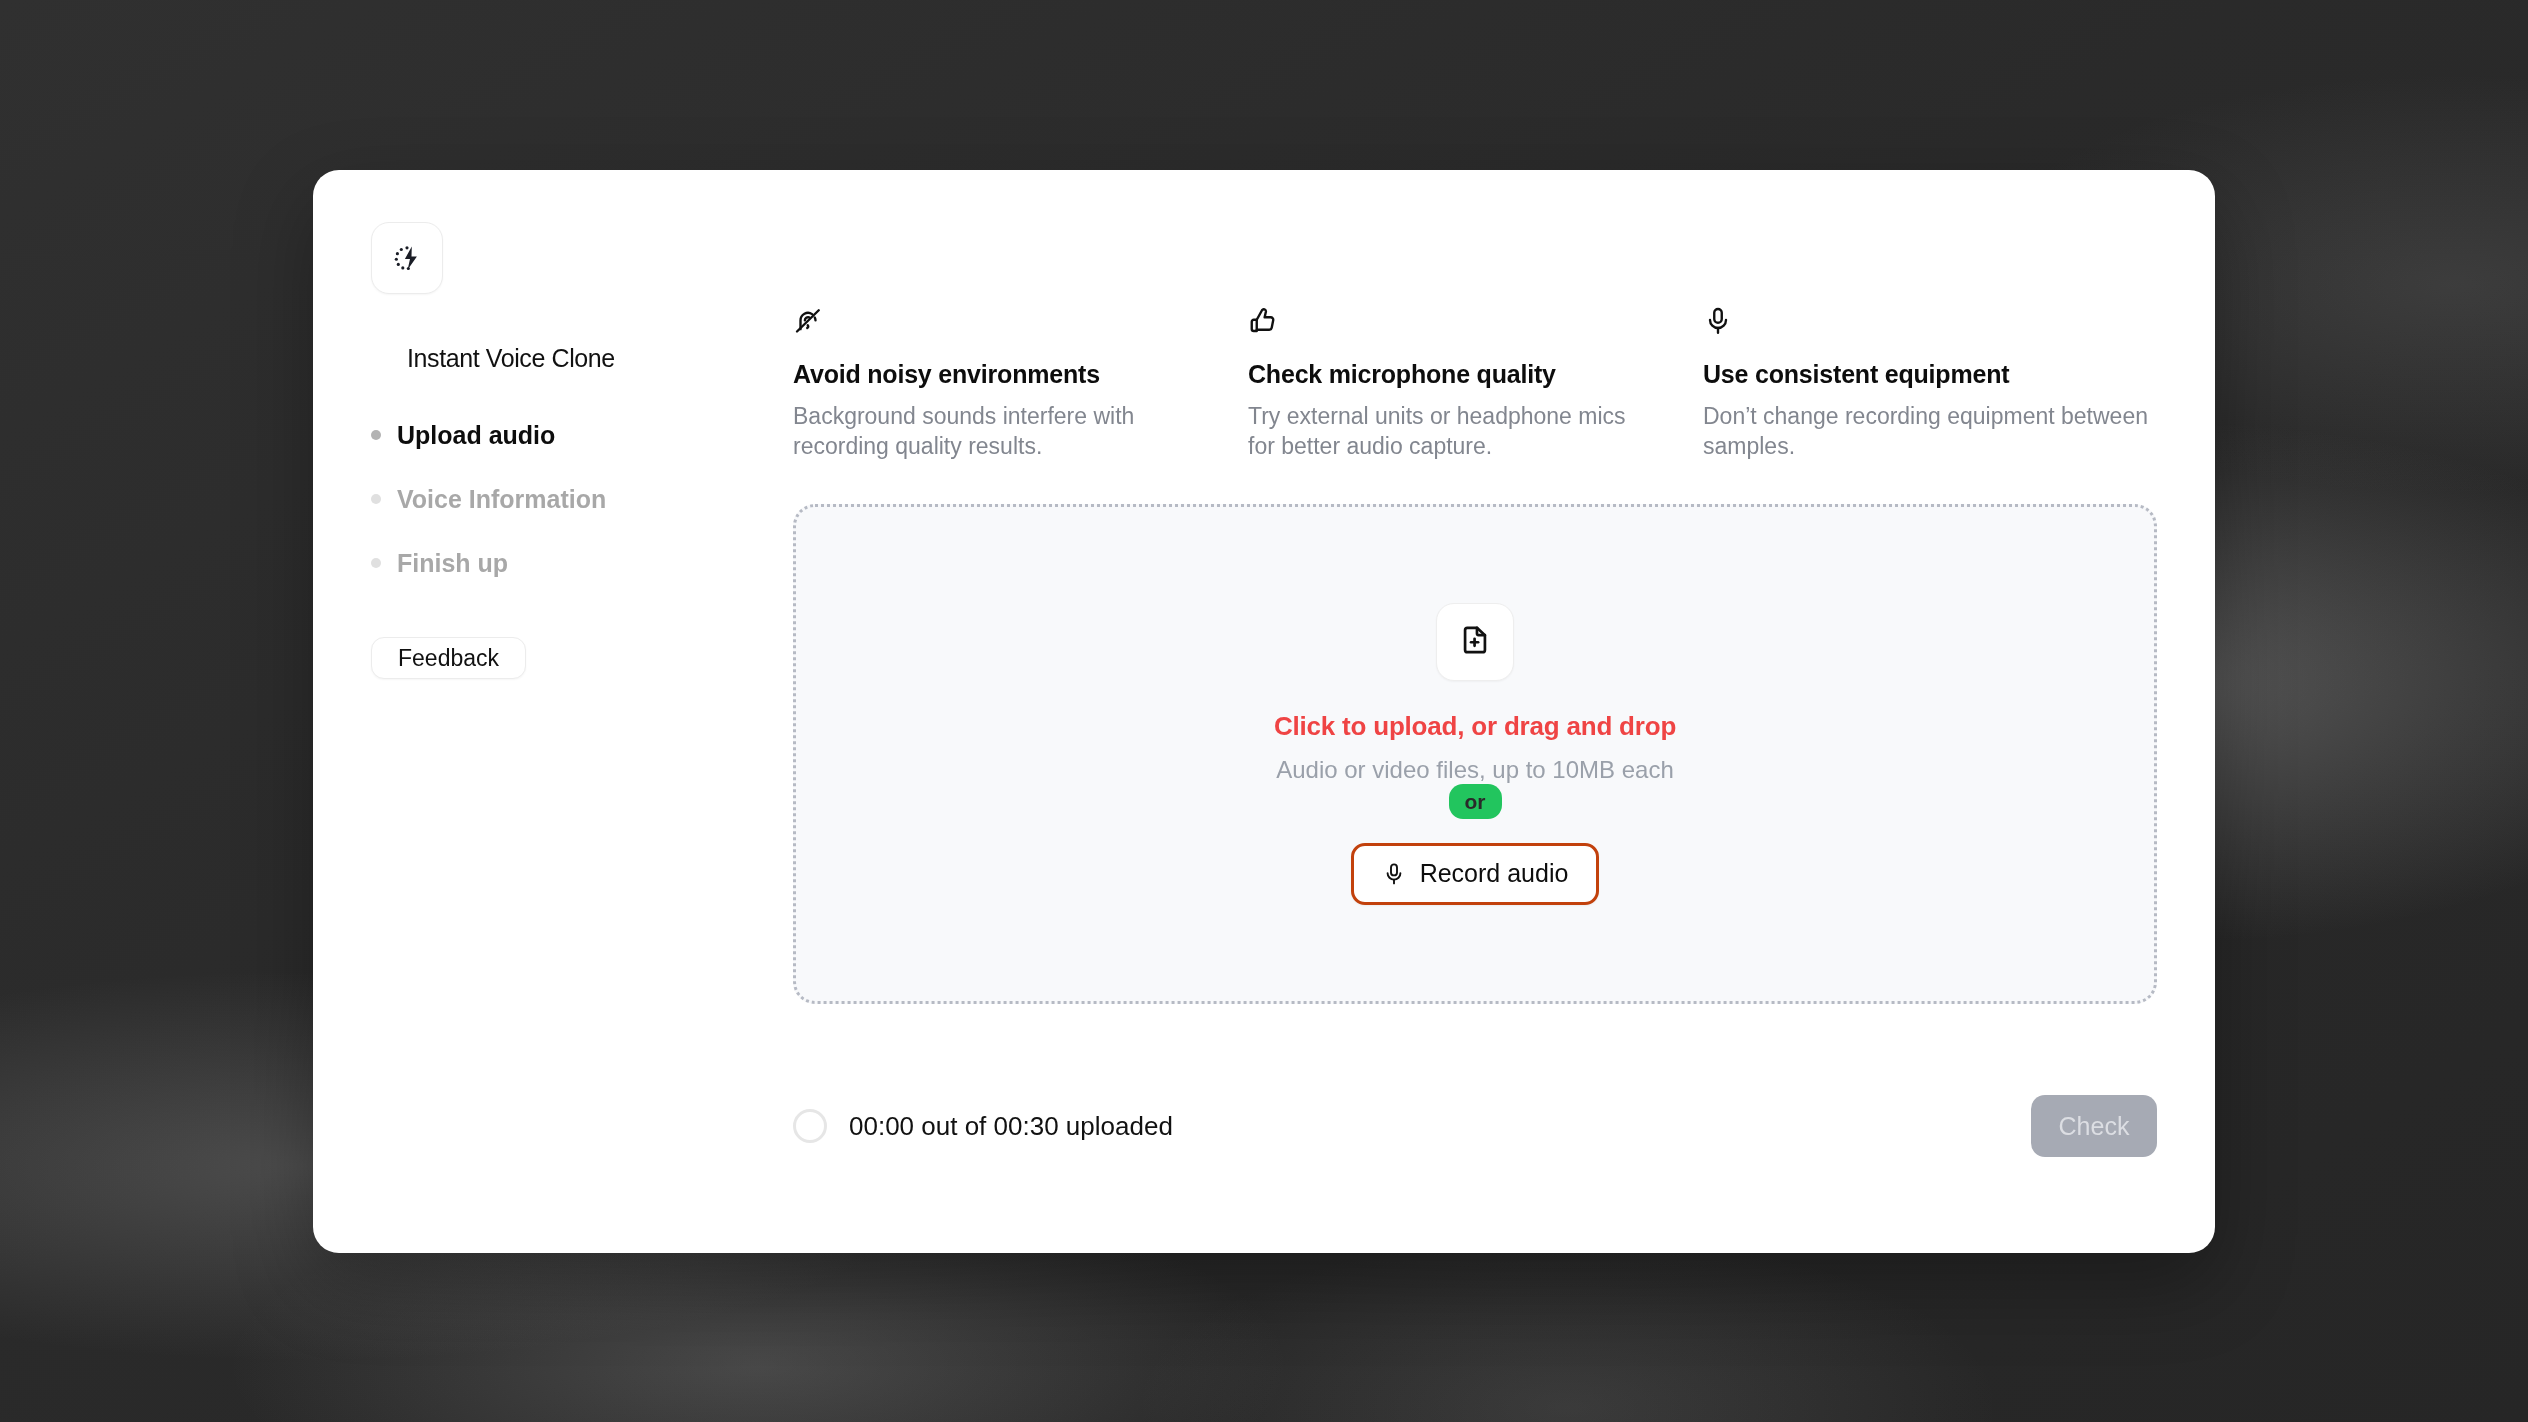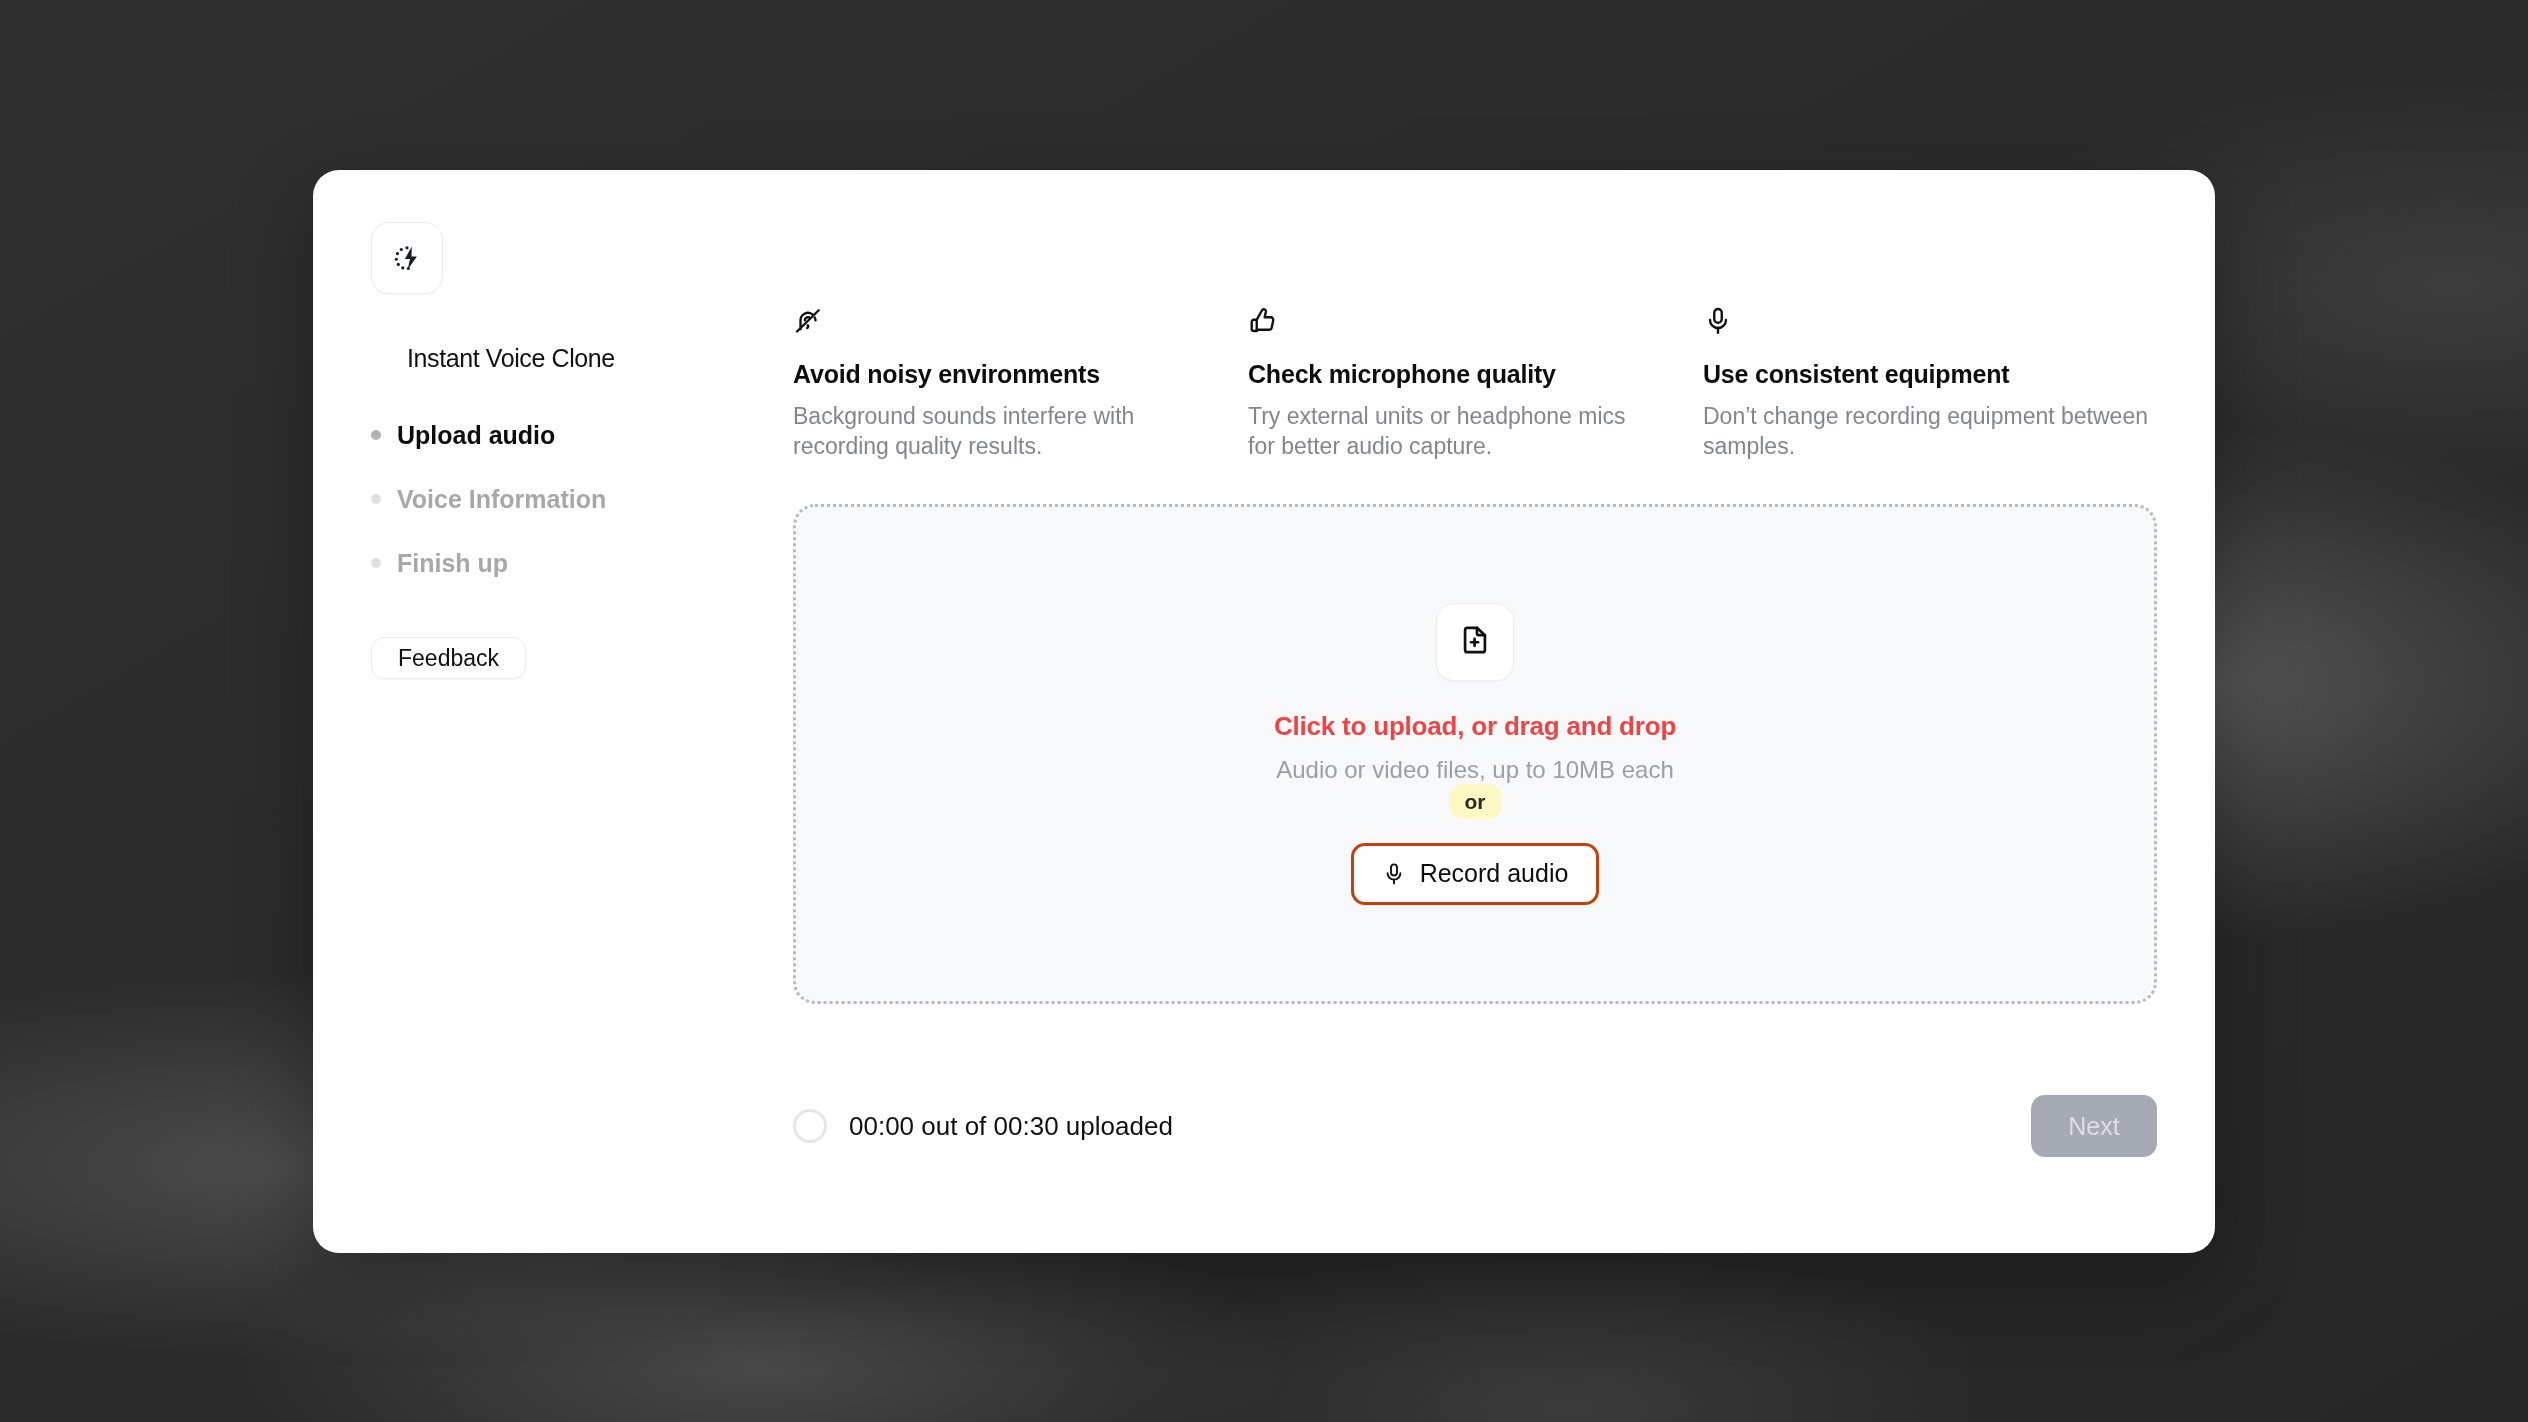--- a/index.html
+++ b/index.html
@@ -196,21 +196,21 @@
     letter-spacing: -0.2px;
   }
 
   .dz-sub {
     margin-top: 14px;
     font-size: 24px;
     color: #9aa0aa;
   }
 
   .or-pill {
-    background: #fef9c3;
+    background: #22c55e;
     border-radius: 14px;
     padding: 7px 16px;
     font-size: 21px;
     font-weight: 700;
     color: #2a2a2a;
     line-height: 1;
   }
 
   #record-audio-button {
     margin-top: 24px;
@@ -390,18 +390,18 @@
           <span>Record audio</span>
         </button>
 
       </div>
 
       <div class="footer">
         <div class="upload-status">
           <span class="progress-ring"></span>
           <span class="status-text">00:00 out of 00:30 uploaded</span>
         </div>
-        <button id="next-button" disabled="">Next</button>
+        <button id="next-button" disabled="">Check</button>
       </div>
 
     </section>
   </div>
 </div>
 
 </body></html>

